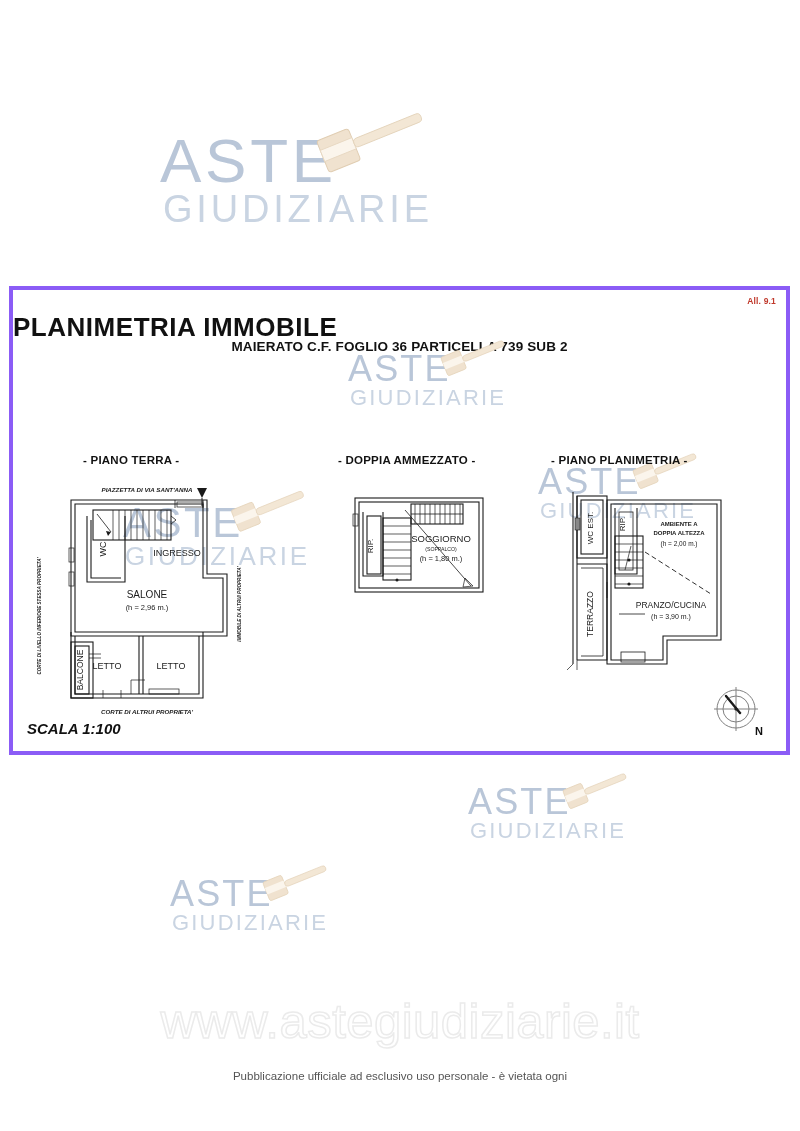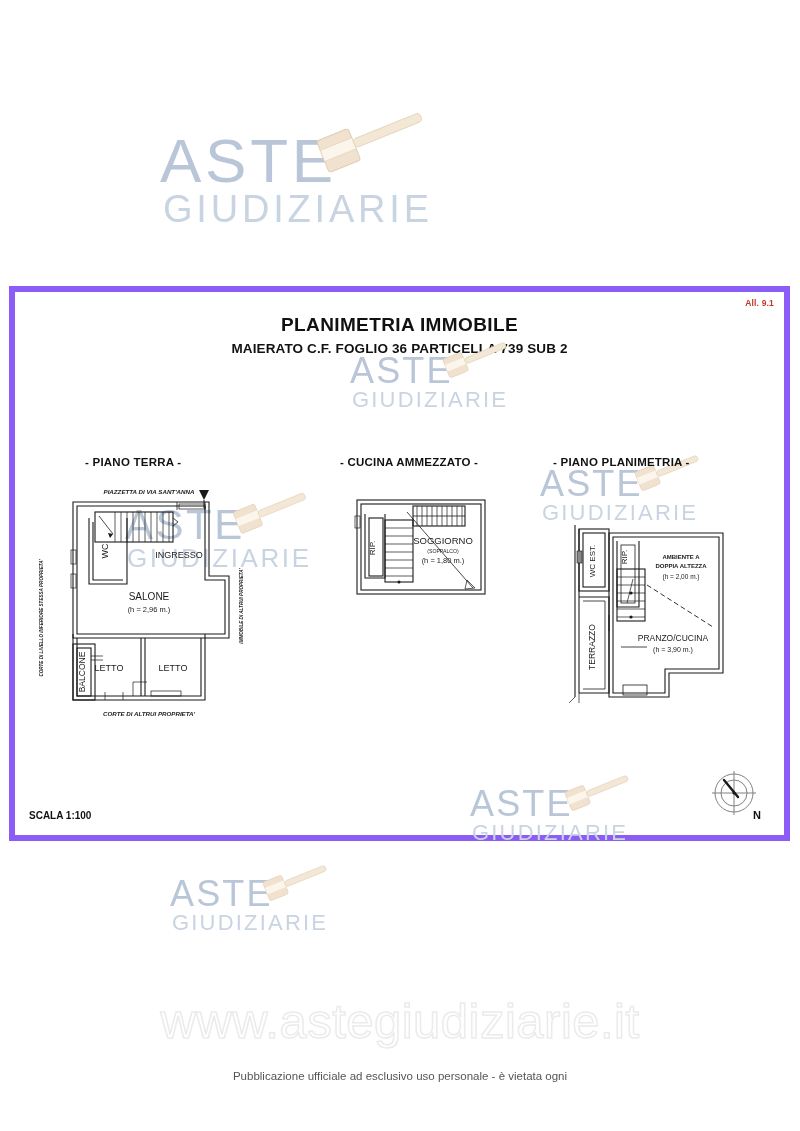--- a/index.html
+++ b/index.html
@@ -13,35 +13,35 @@
             fill:#b9c6d8;letter-spacing:.06em;}
   .wm-word2{font-family:"Liberation Sans",sans-serif;font-weight:400;
             fill:#c9d4e2;letter-spacing:.10em;}
 
   .wm-url{position:absolute;left:0;width:800px;top:993px;text-align:center;
           font-size:49px;letter-spacing:.01em;color:transparent;
           -webkit-text-stroke:1.5px #ebebeb;font-family:"Liberation Sans",sans-serif;
           pointer-events:none;user-select:none;}
 
   
-  .sheet{position:absolute;left:9px;top:286px;width:781px;height:555px;
-         border:6px solid #8b5cf6;background:#fff;box-sizing:border-box;}
+  .sheet{position:absolute;left:9px;top:286px;width:781px;height:469px;
+         border:4px solid #8b5cf6;background:#fff;box-sizing:border-box;}
 
   .all-tag{position:absolute;right:10px;top:6px;font-size:8.5px;font-weight:bold;
            color:#c0392b;letter-spacing:.02em;}
 
-  .title1{position:absolute;left:0;top:22px;width:100%;text-align:center;
-          font-size:19px;font-weight:bold;letter-spacing:.02em;}
+  .title1{position:absolute;left:0;top:22px;width:100%;
+          font-size:26px;font-weight:bold;letter-spacing:.02em;}
   .title2{position:absolute;left:0;top:49px;width:100%;text-align:center;
           font-size:13.5px;font-weight:bold;letter-spacing:.01em;}
 
   .floor-head{position:absolute;font-size:11.5px;font-weight:bold;letter-spacing:.02em;
               white-space:nowrap;text-align:right;}
 
-  .scala{position:absolute;left:14px;bottom:14px;font-size:10px;font-weight:bold;}
+  .scala{position:absolute;left:14px;bottom:14px;font-size:15px;font-weight:bold;font-style:italic;}
 
   .compass{position:absolute;right:18px;bottom:10px;width:58px;height:58px;}
 
   
   .plan{position:absolute;}
   svg{display:block;overflow:visible;}
   .rl{font-family:"Liberation Sans",sans-serif;fill:#1a1a1a;}
 
   
   .footer{position:absolute;left:0;top:1068px;width:800px;text-align:center;
@@ -112,21 +112,21 @@
       <text class="wm-word2" x="2" y="60" font-size="22">GIUDIZIARIE</text>
       <g transform="translate(92,6) rotate(-22)">
         <rect x="0" y="7" width="20" height="20" rx="2" fill="#f0e2cf" stroke="#e5d4bb" stroke-width=".8"></rect>
         <rect x="0" y="13" width="20" height="7" fill="#fbf5ec"></rect>
         <rect x="20" y="14" width="44" height="6" rx="3" fill="#f3e7d5" stroke="#e2d1b7" stroke-width=".6"></rect>
       </g>
     </svg>
   </div>
 
   <div class="floor-head" style="left:70px;top:164px;">- PIANO TERRA -</div>
-  <div class="floor-head" style="left:325px;top:164px;">- CUCINA AMMEZZATO -</div>
+  <div class="floor-head" style="left:325px;top:164px;">- DOPPIA AMMEZZATO -</div>
   <div class="floor-head" style="left:538px;top:164px;">- PIANO PLANIMETRIA -</div>
 
   <div class="plan" style="left:14px;top:196px;">
     <svg width="240" height="235" viewBox="0 0 240 235">
       <g fill="none" stroke="#1a1a1a" stroke-width="1.1">
 
         <path d="M48,18 L48,146 L196,146 L196,92 L176,92 L176,18 Z"></path>
         <path d="M44,14 L44,150 L200,150 L200,88 L180,88 L180,14 Z"></path>
 
         <path d="M44,146 L44,212 L176,212 L176,146"></path>
@@ -219,21 +219,21 @@
       </g>
 
       <text class="rl" x="24" y="56" font-size="8" text-anchor="middle" transform="rotate(-90 24 56)">RIP.</text>
 
       <text class="rl" x="92" y="52" font-size="9.5" text-anchor="middle">SOGGIORNO</text>
       <text class="rl" x="92" y="61" font-size="5.2" text-anchor="middle">(SOPPALCO)</text>
       <text class="rl" x="92" y="71" font-size="7.5" text-anchor="middle">(h = 1,80 m.)</text>
     </svg>
   </div>
 
-  <div class="plan" style="left:548px;top:215px;">
+  <div class="plan" style="left:548px;top:184px;">
     <svg width="185" height="200" viewBox="0 0 185 200">
       <g fill="none" stroke="#1a1a1a" stroke-width="1.1">
 
         <path d="M12,18 L12,190"></path>
         <path d="M16,22 L16,186"></path>
 
         <rect x="16" y="22" width="30" height="62"></rect>
         <rect x="20" y="26" width="22" height="54"></rect>
 
         <rect x="14" y="44" width="5" height="12" fill="#888" stroke-width=".6"></rect>

